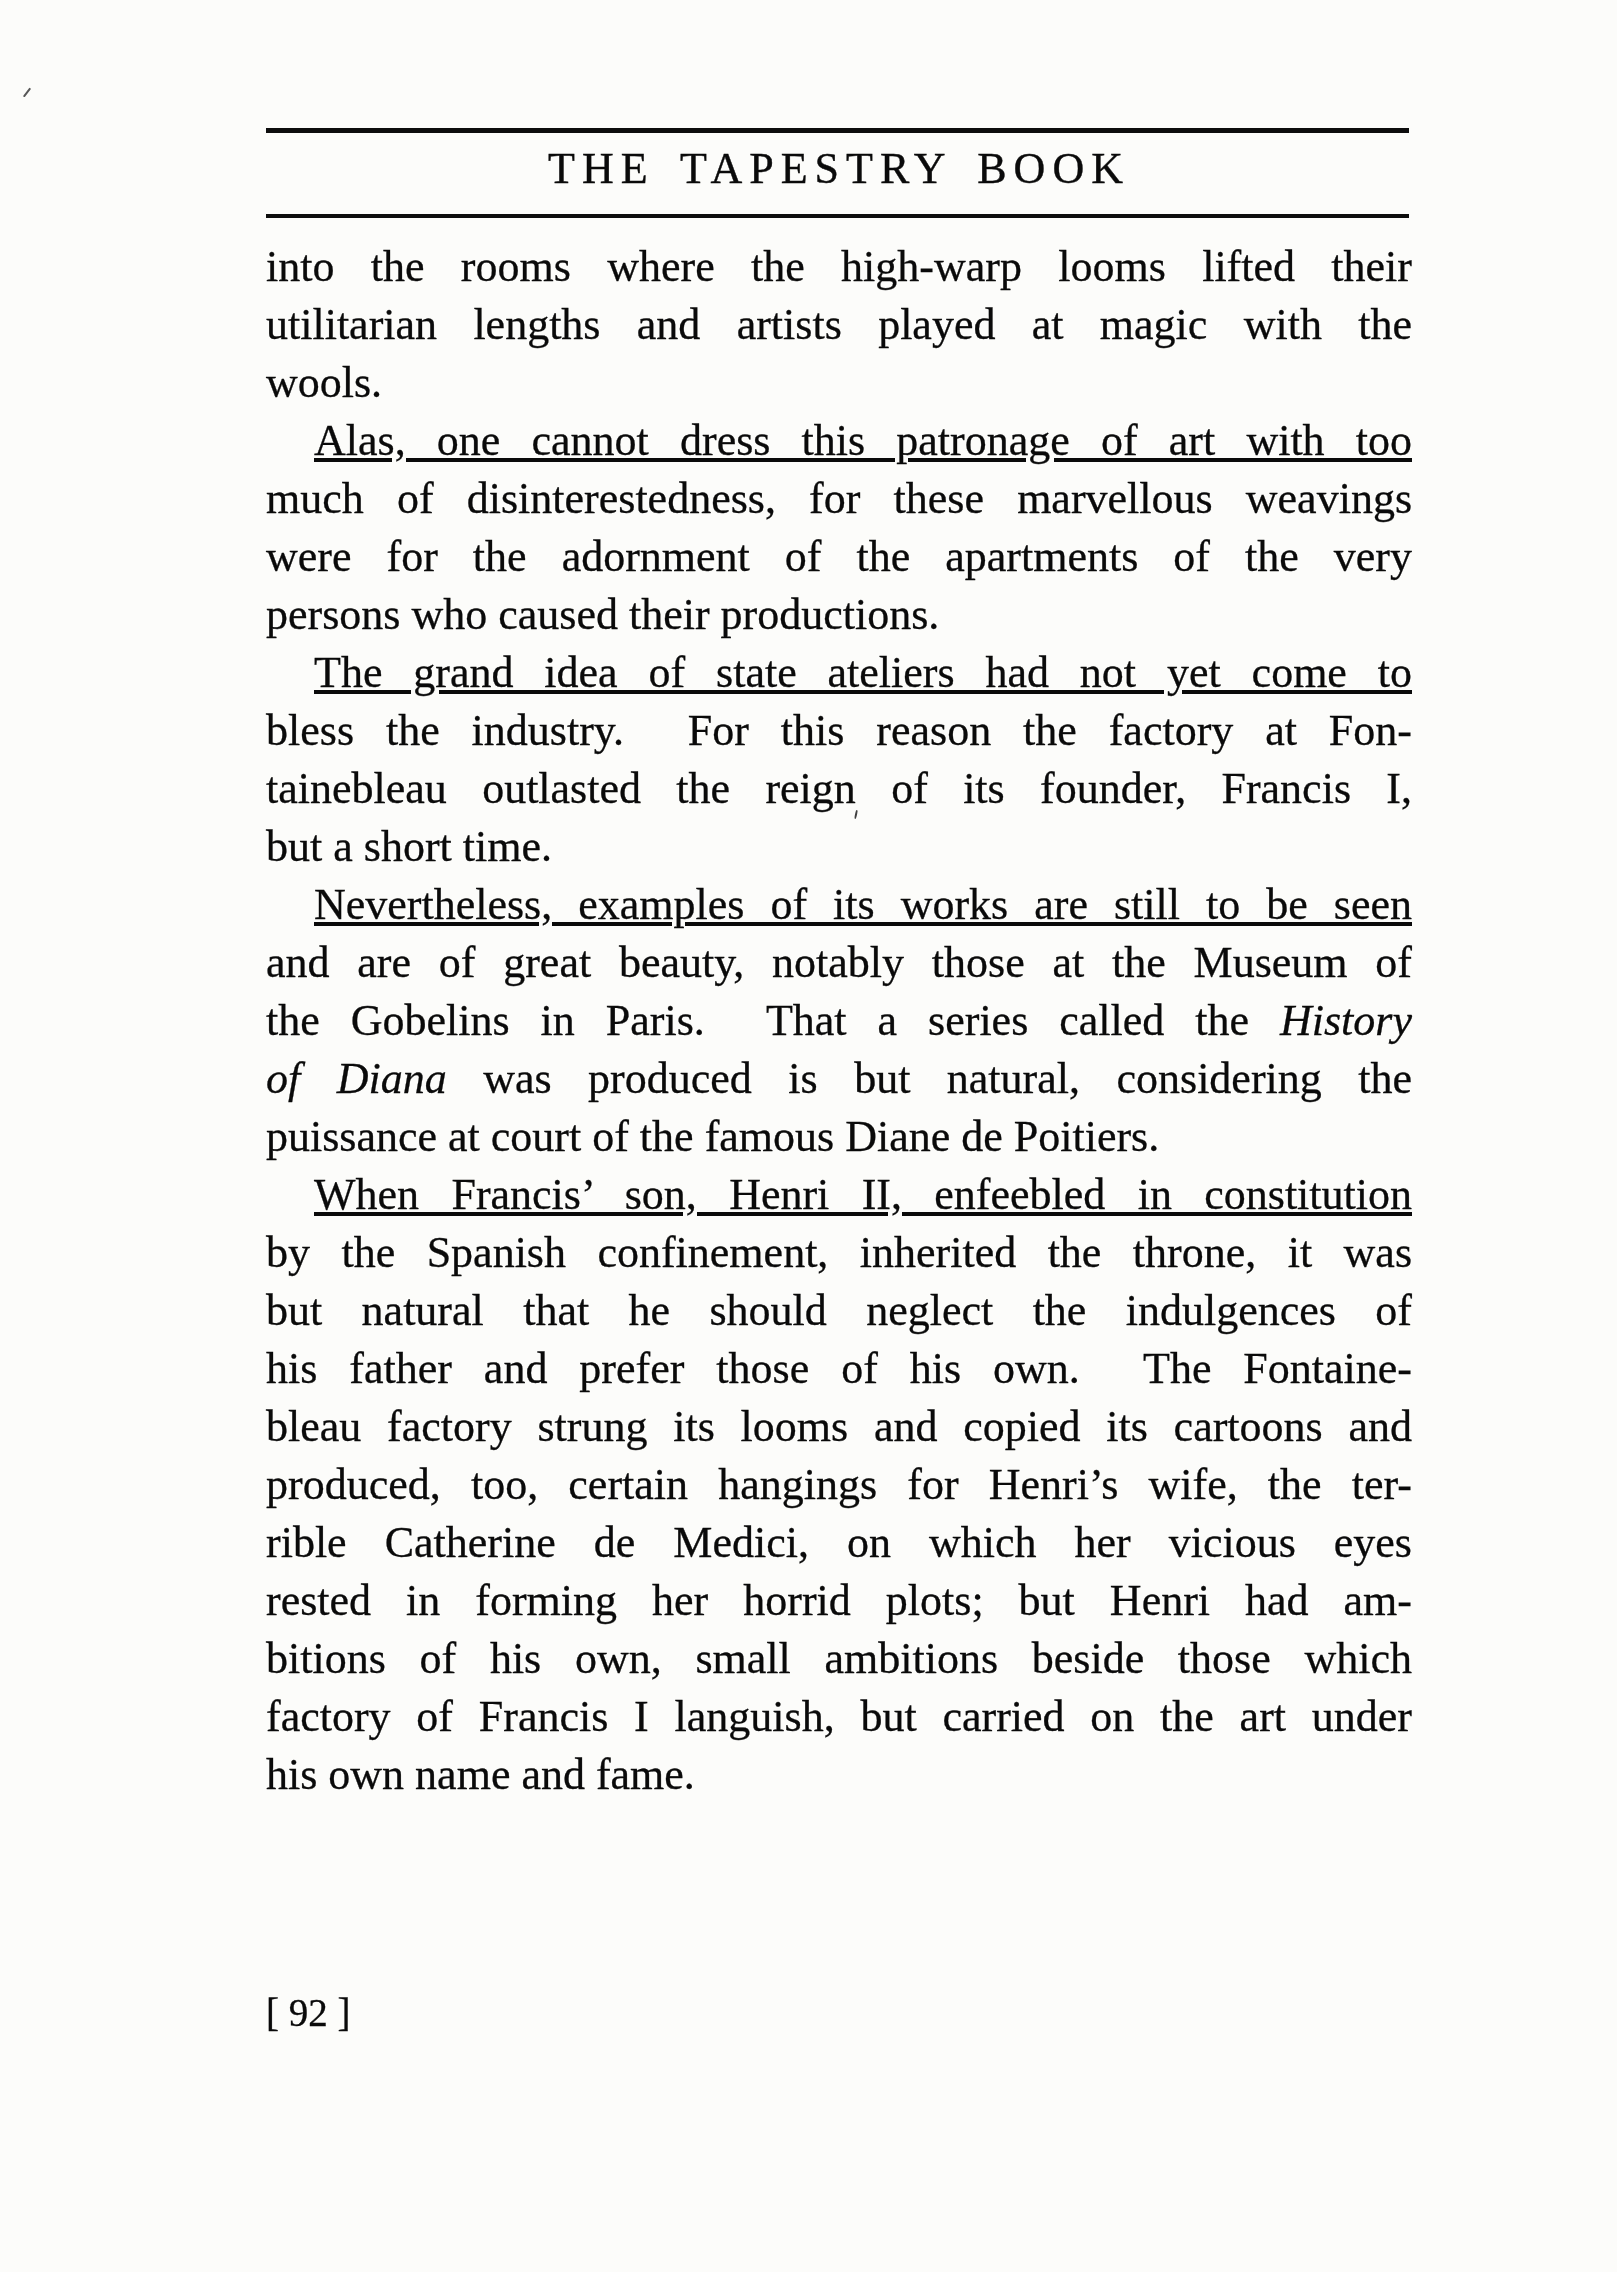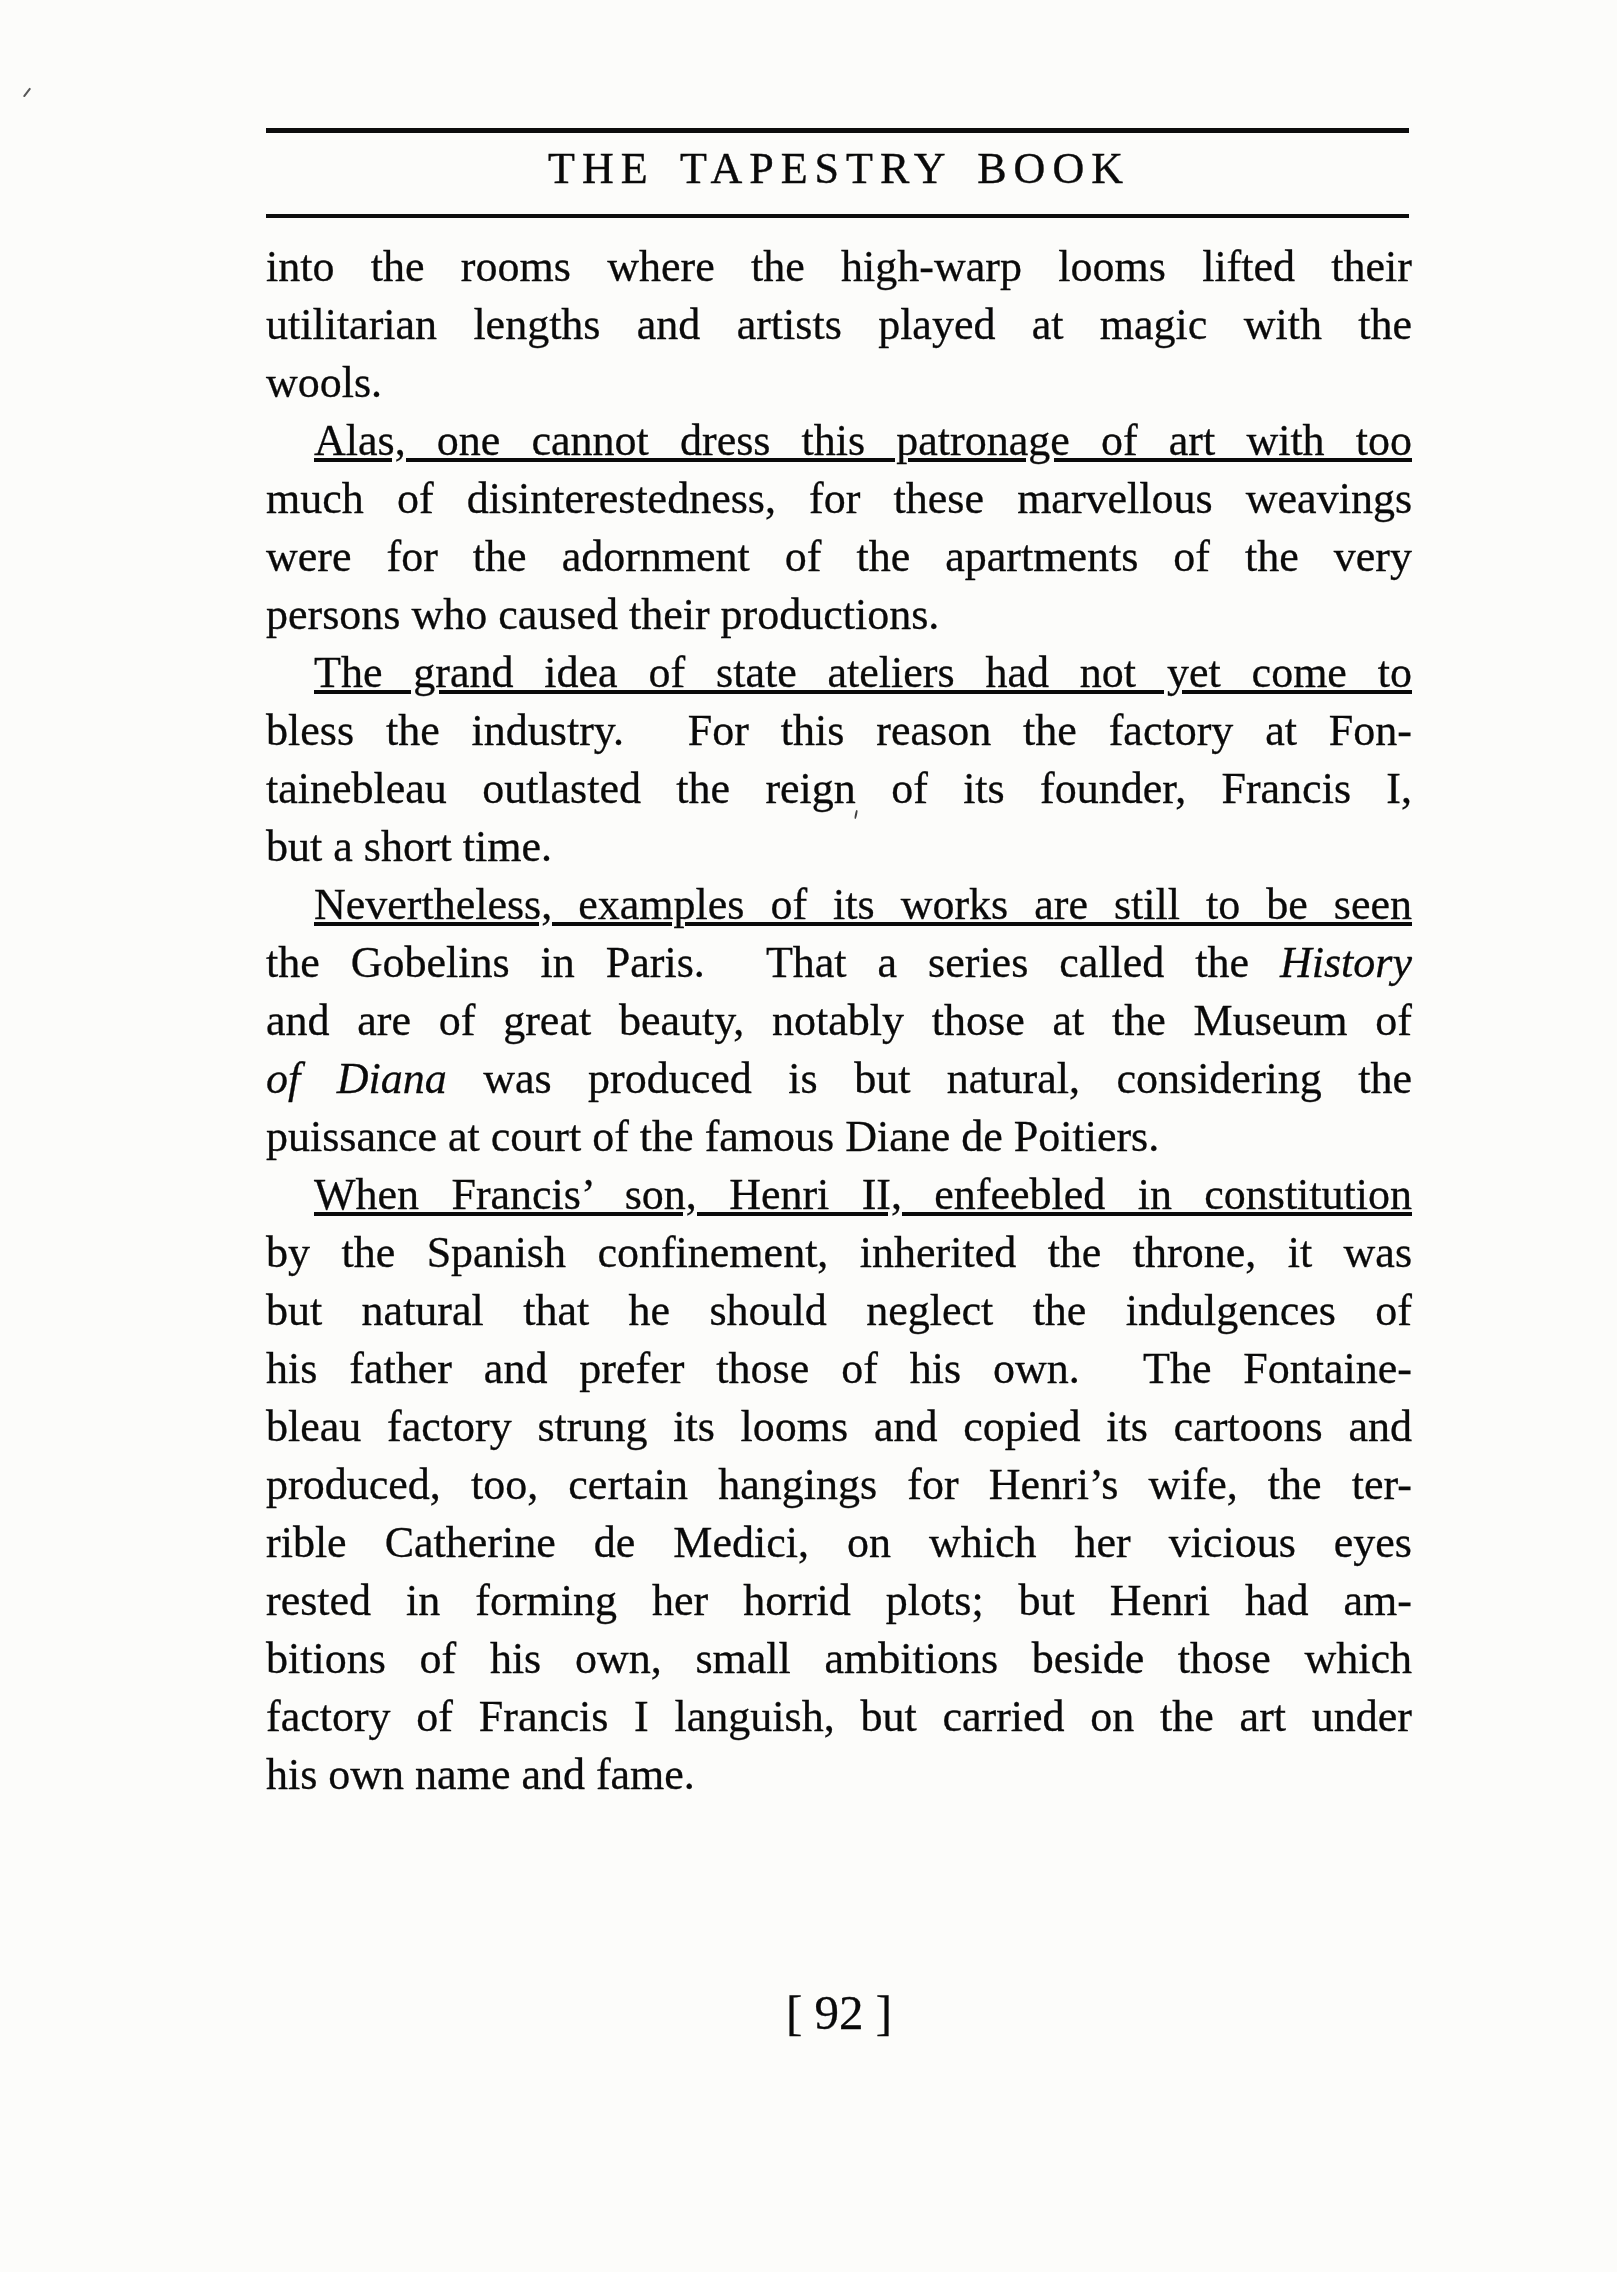--- a/index.html
+++ b/index.html
@@ -69,22 +69,22 @@
   }
   .line em {
     font-style: italic;
     -webkit-text-stroke: 0.3px currentColor;
   }
   footer.page-footer {
     position: absolute;
     left: 266px;
     top: 1984px;
     width: 1146px;
-    text-align: center;
-    font-size: 49px;
+    text-align: left;
+    font-size: 39px;
     line-height: 58px;
     -webkit-text-stroke: 0.3px currentColor;
   }
   .scan-artifact {
     position: absolute;
     background: #3a3a3a;
     border-radius: 1.4px;
   }
   .artifact-corner-tick {
     left: 25.6px; top: 87px;
@@ -125,22 +125,22 @@
         <span class="line last"><span>persons who caused their productions.</span></span>
       </p>
       <p class="para indent">
         <span class="line first"><span>The grand idea of state ateliers had not yet come to</span></span>
         <span class="line"><span>bless the industry.&nbsp; For this reason the factory at Fon-</span></span>
         <span class="line"><span>tainebleau outlasted the reign of its founder, Francis I,</span></span>
         <span class="line last"><span>but a short time.</span></span>
       </p>
       <p class="para indent">
         <span class="line first"><span>Nevertheless, examples of its works are still to be seen</span></span>
+        <span class="line"><span>and are of great beauty, notably those at the Museum of</span></span>
         <span class="line"><span>the Gobelins in Paris.&nbsp; That a series called the </span><em>History</em></span>
-        <span class="line"><span>and are of great beauty, notably those at the Museum of</span></span>
         <span class="line"><em>of Diana</em><span> was produced is but natural, considering the</span></span>
         <span class="line last"><span>puissance at court of the famous Diane de Poitiers.</span></span>
       </p>
       <p class="para indent">
         <span class="line first"><span>When Francis’ son, Henri II, enfeebled in constitution</span></span>
         <span class="line"><span>by the Spanish confinement, inherited the throne, it was</span></span>
         <span class="line"><span>but natural that he should neglect the indulgences of</span></span>
         <span class="line"><span>his father and prefer those of his own.&nbsp; The Fontaine-</span></span>
         <span class="line"><span>bleau factory strung its looms and copied its cartoons and</span></span>
         <span class="line"><span>produced, too, certain hangings for Henri’s wife, the ter-</span></span>

